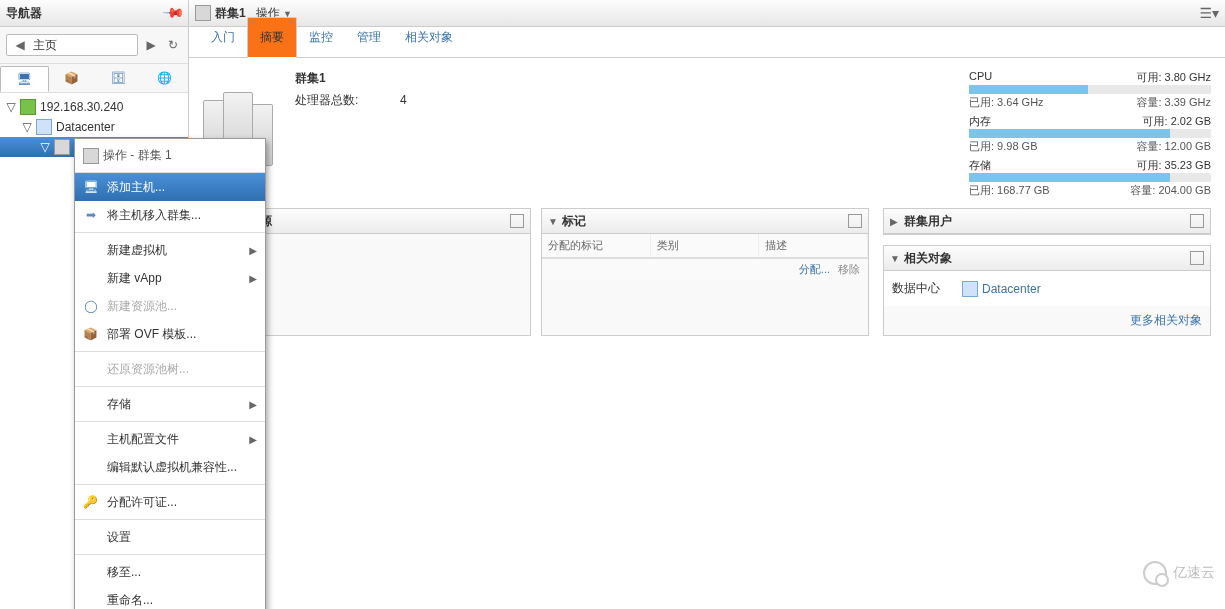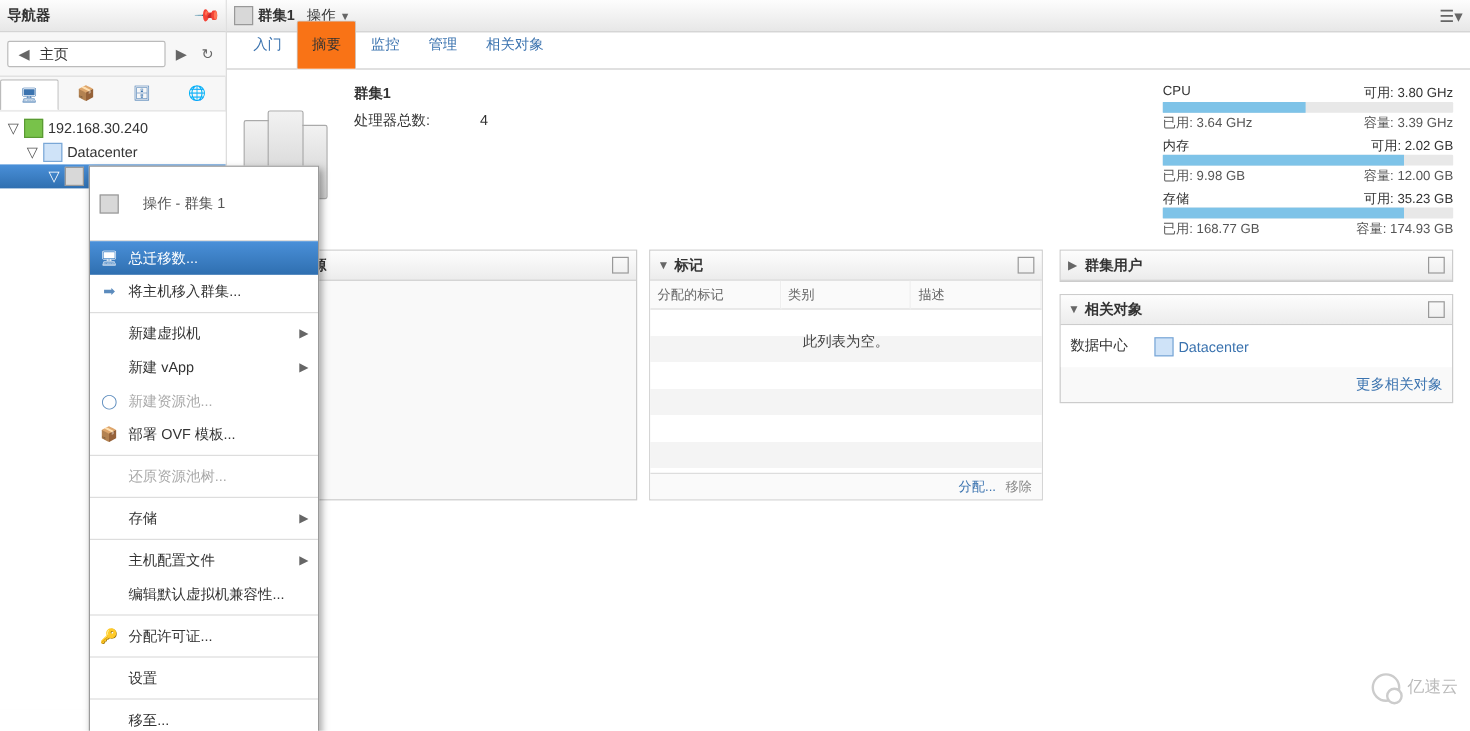--- a/index.html
+++ b/index.html
@@ -67,21 +67,21 @@
 .tags-striped{background:repeating-linear-gradient(#fff,#fff 22px,#f4f4f4 22px,#f4f4f4 44px)}
 .tags-foot{display:flex;justify-content:flex-end;padding:3px 8px;border-top:1px solid #ddd;color:#888;background:#fafafa;font-size:11px}
 .tags-foot a{color:#3b73af;margin-right:8px}
 .rel-body{background:#fff;padding:6px}
 .rel-row{display:flex;gap:10px;padding:3px 2px;align-items:center}
 .rel-row .lbl{width:60px}
 .rel-row a{color:#3b73af;display:flex;align-items:center;gap:4px}
 .rel-more{text-align:right;padding:6px 8px;color:#3b73af}
 
 .ctx{position:absolute;left:74px;top:138px;width:190px;background:#fff;border:1px solid #9a9a9a;box-shadow:2px 3px 6px rgba(0,0,0,.35);z-index:50;font-size:12px}
-.ctx-head{display:flex;align-items:center;gap:20px;padding:22px 8px;border-bottom:1px solid #ddd;color:#555}
+.ctx-head{display:flex;align-items:center;gap:4px;padding:8px 8px;border-bottom:1px solid #ddd;color:#555}
 .ctx-item{display:flex;align-items:center;gap:8px;padding:4px 8px;height:20px;position:relative}
 .ctx-item.hl{background:linear-gradient(#4a90d9,#2f6fb0);color:#fff}
 .ctx-item.dis{color:#aaa}
 .ctx-sep{height:1px;background:#ddd;margin:3px 0}
 .ctx-ico{width:16px;height:16px;display:inline-flex;align-items:center;justify-content:center;font-size:12px;color:#5b8bbd}
 .ctx-item.hl .ctx-ico{color:#fff}
 .ctx-sub{margin-left:auto;color:#666;font-size:10px}
 .watermark{position:absolute;right:10px;bottom:6px;font-size:14px;color:#bbb;display:flex;align-items:center;gap:6px}
 .watermark .logo{width:20px;height:20px;border:2px solid #ccc;border-radius:50%;position:relative}
 .watermark .logo::after{content:"";position:absolute;width:10px;height:10px;border:2px solid #ccc;border-radius:50%;right:-4px;bottom:-4px;background:#fff}
@@ -197,21 +197,21 @@
             <div class="meter-row">
               <div class="top">
                 <span>存储</span>
                 <span>可用: 35.23 GB</span>
               </div>
               <div class="bar">
                 <div class="fill" style="width:83%"></div>
               </div>
               <div class="bot">
                 <span>已用: 168.77 GB</span>
-                <span>容量: 174.93 GB</span>
+                <span>容量: 204.00 GB</span>
               </div>
             </div>
           </div>
       </div>
 
       <div class="portlet-row">
         <div style="display:flex;flex-direction:row;gap:10px">
           <div class="portlet half">
             <div class="portlet-h">
                 <span class="pcaret">▶</span>
@@ -224,21 +224,20 @@
                 <span class="pcaret">▼</span>
                 <span class="ptitle">标记</span>
                 <span class="pbox"></span>
               </div>
             <div class="tags-body">
               <div class="tags-head">
                 <div>分配的标记</div>
                 <div>类别</div>
                 <div>描述</div>
               </div>
-              <div class="tags-empty tags-striped">此列表为空。</div>
               <div class="tags-foot">
                 <a>分配...</a>
                 <span>移除</span>
               </div>
             </div>
           </div>
         </div>
         <div style="display:flex;flex-direction:column;gap:10px">
           <div class="portlet half">
             <div class="portlet-h">
@@ -269,21 +268,21 @@
     </div>
   </div>
 
   <div class="ctx" id="ctx">
     <div class="ctx-head">
       <span class="cluster-icon"></span>
       <span>操作 - 群集 1</span>
     </div>
   <div class="ctx-item hl">
         <span class="ctx-ico">🖥</span>
-        <span>总迁移数...</span>
+        <span>添加主机...</span>
       </div>
       <div class="ctx-item">
         <span class="ctx-ico">➡</span>
         <span>将主机移入群集...</span>
       </div>
       <div class="ctx-sep"></div>
       <div class="ctx-item">
         <span class="ctx-ico"></span>
         <span>新建虚拟机</span>
         <span class="ctx-sub">▶</span>

